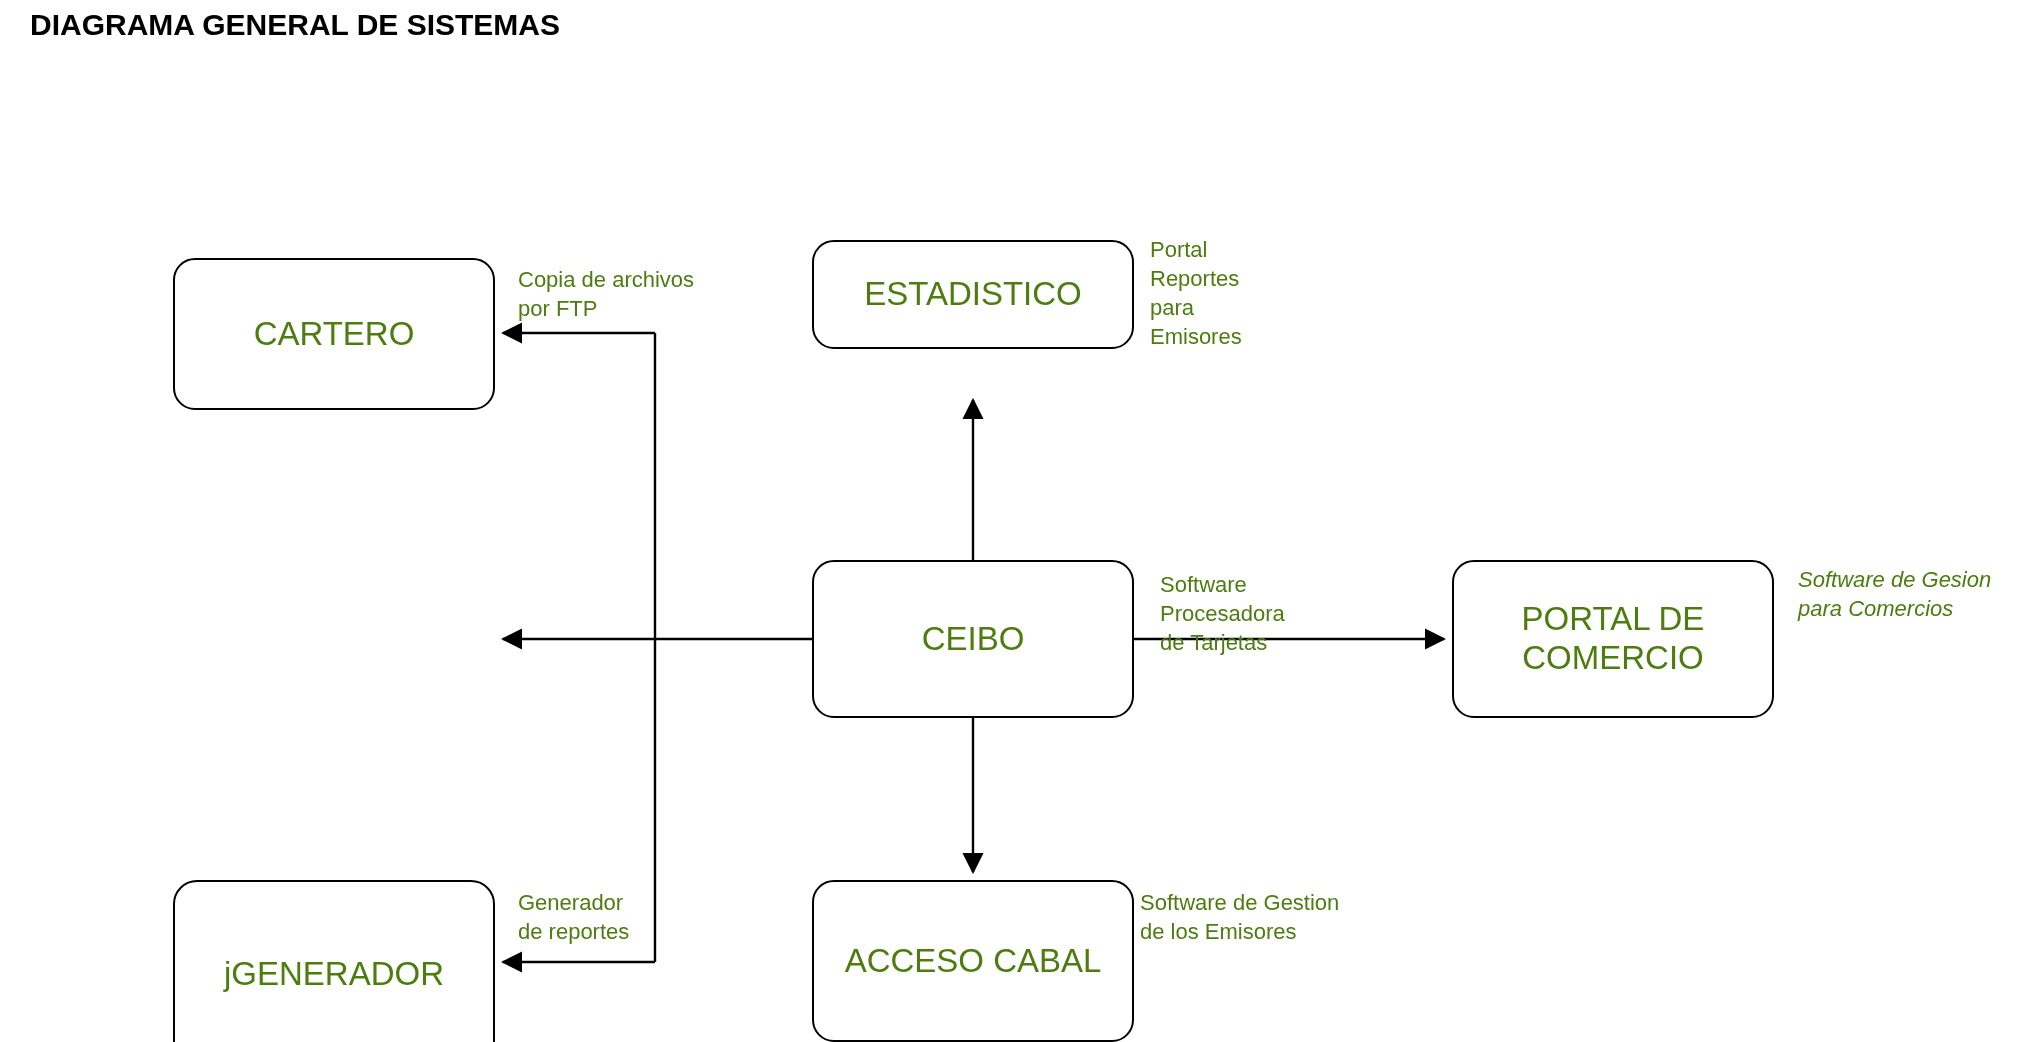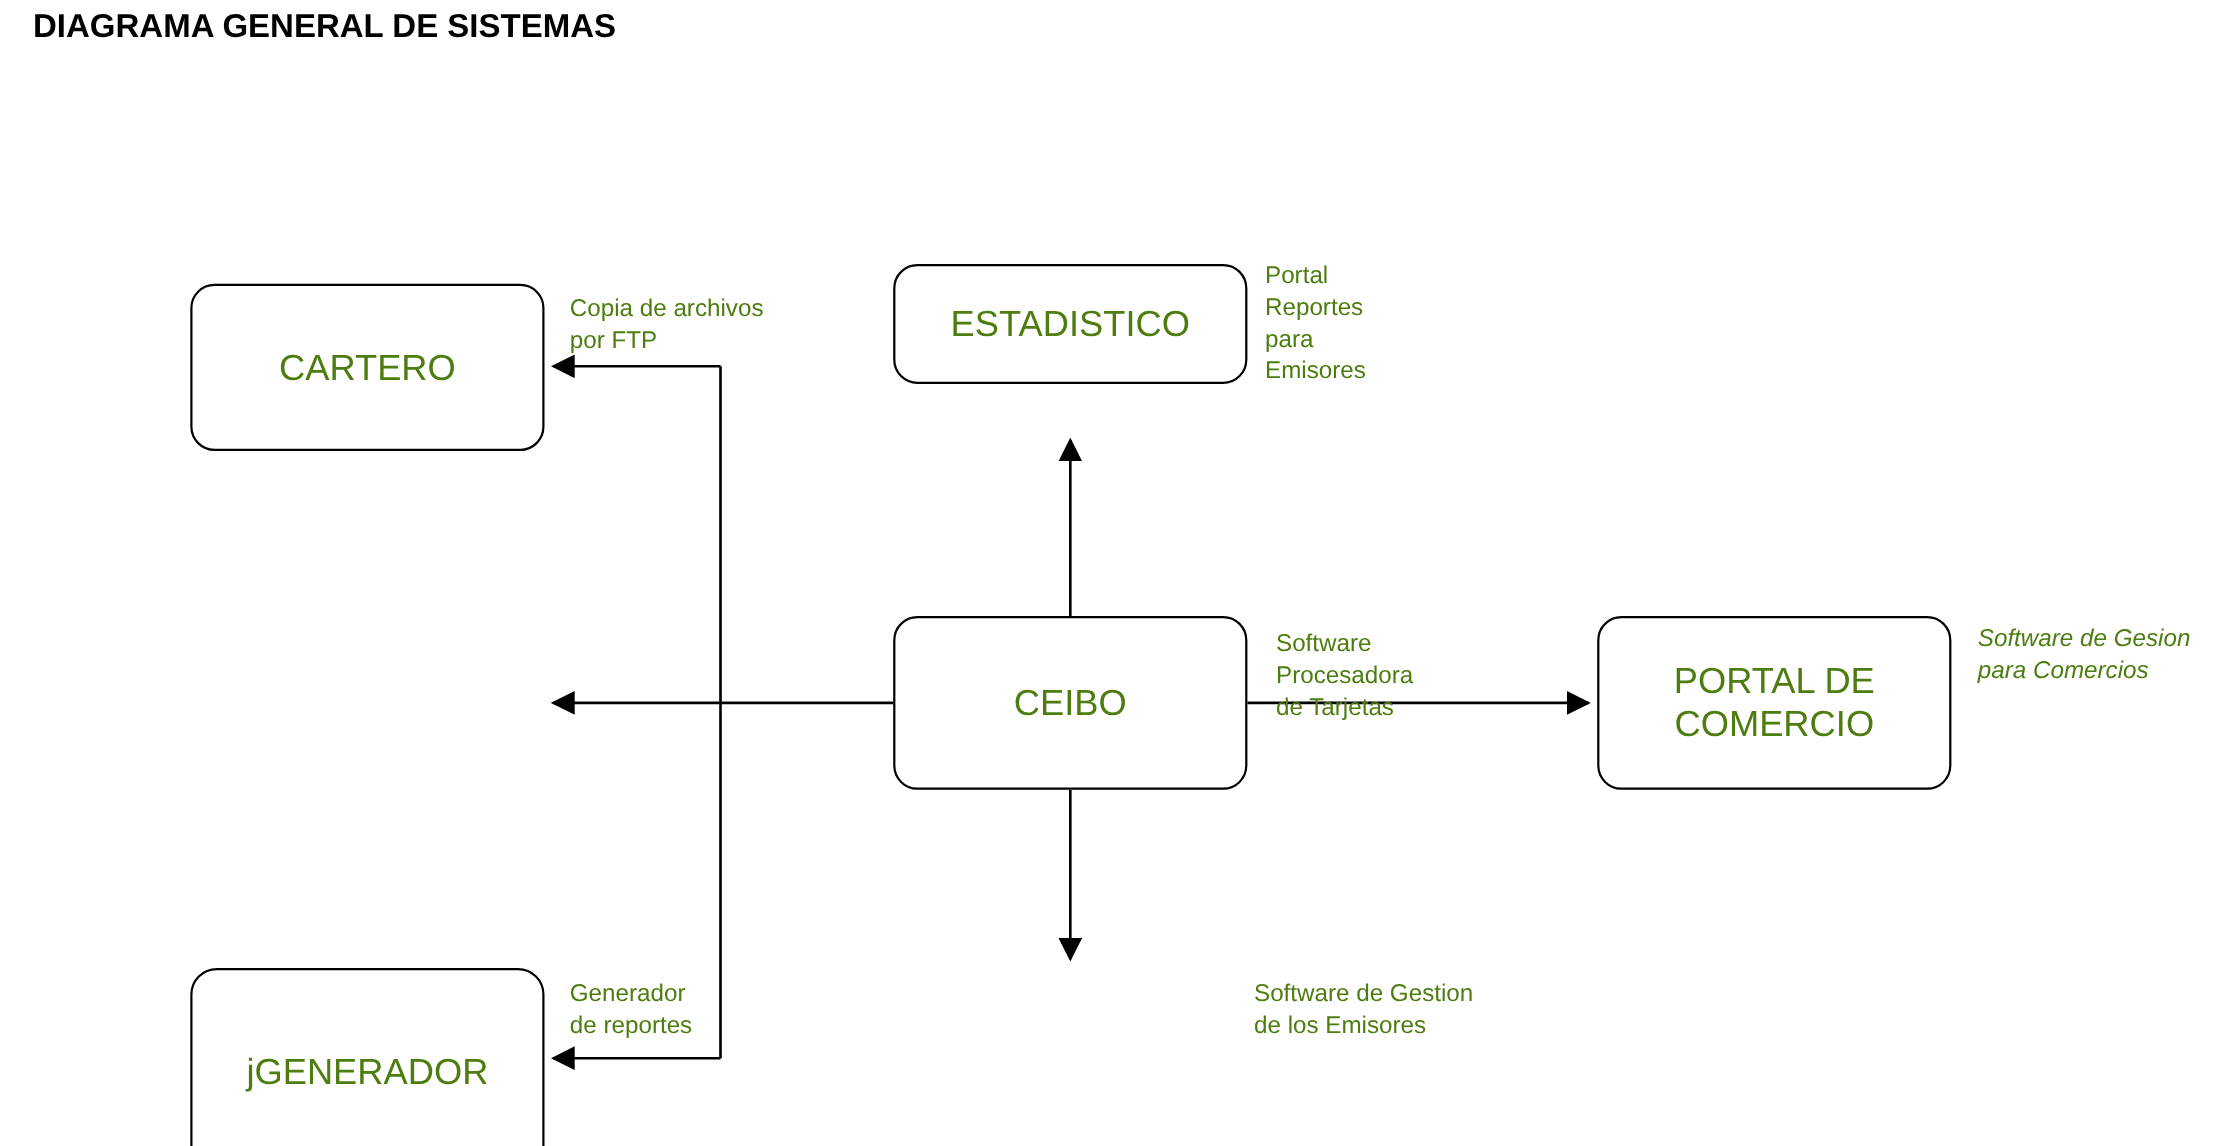--- a/index.html
+++ b/index.html
@@ -104,20 +104,23 @@
   </div>
 
   <div class="node" style="left:800px; top:560px; width:322px; height:158px;">
     <span>CEIBO</span>
   </div>
 
   <div class="node" style="left:161px; top:880px; width:322px; height:188px;border-radius:24px;">
     <span>jGENERADOR</span>
   </div>
 
+  <div class="node" style="left:800px; top:880px; width:322px; height:162px;">
+    <span>ACCESO CABAL</span>
+  </div>
 
   <div class="edge-label" style="left:506px; top:265px;">Copia de archivos
 por FTP</div>
 
   <div class="edge-label" style="left:1138px; top:235px;">Portal
 Reportes
 para
 Emisores</div>
 
 

